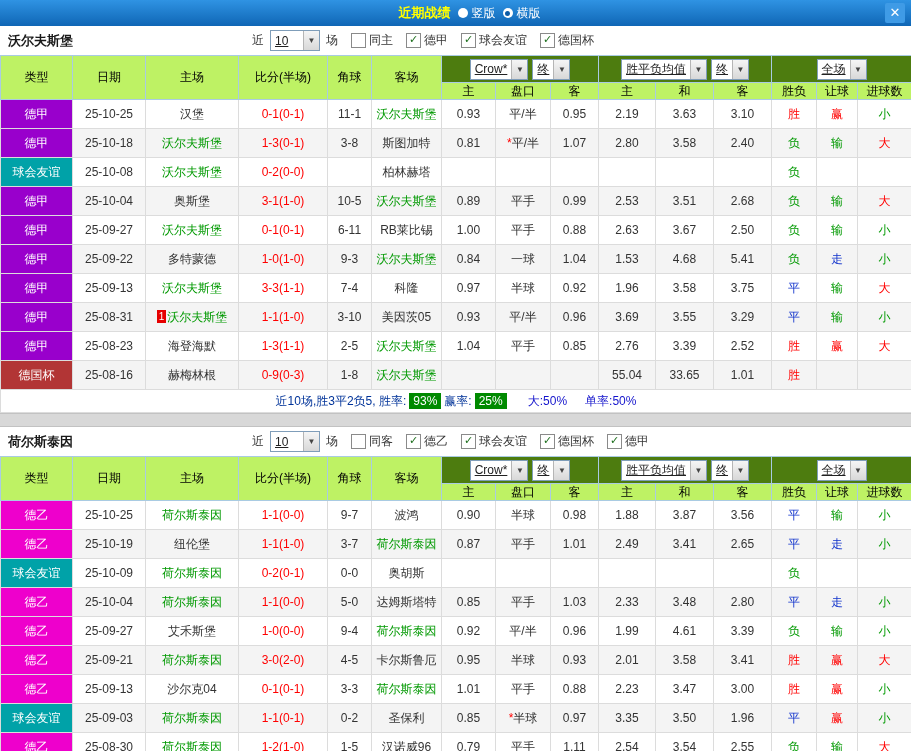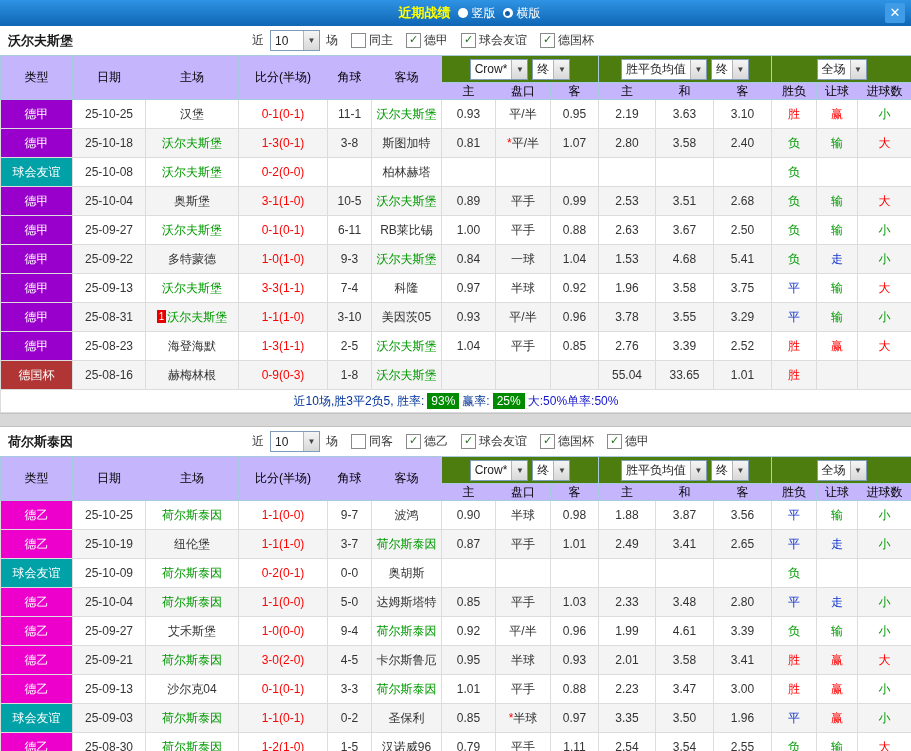--- a/index.html
+++ b/index.html
@@ -21,43 +21,43 @@
   
   .filterbar{height:29px;display:flex;align-items:center;background:#fff;padding-left:8px;}
   .team-name{font-weight:bold;font-size:13px;color:#1a1a1a;width:244px;white-space:nowrap;overflow:hidden;}
   .flt{display:flex;align-items:center;gap:4px;white-space:nowrap;}
   .cb{display:inline-flex;align-items:center;margin-left:9px;cursor:pointer;}
   .cbbox{width:13px;height:13px;border:1px solid #8a8a8a;background:#fff;font-size:11px;line-height:11px;text-align:center;color:#1c6e1c;}
   .cblabel{margin-left:3px;color:#333;}
 
   
   .select{display:inline-flex;align-items:center;border:1px solid #7f9db9;background:#fff;height:19px;cursor:pointer;margin:0 2px;vertical-align:middle;}
-  .sel-val{padding:0 4px;color:#222;white-space:nowrap;}
+  .sel-val{padding:0 4px;color:#222;white-space:nowrap;text-decoration:underline;}
   .sel-btn{width:15px;align-self:stretch;background:linear-gradient(#f5f5f5,#d8d8d8);border-left:1px solid #b5b5b5;font-size:8px;color:#444;display:flex;align-items:center;justify-content:center;}
   .select.narrow .sel-val{min-width:24px;}
 
   
   table.grid{width:911px;border-collapse:collapse;table-layout:fixed;font-size:12px;}
   .grid th,.grid td{border:1px solid #dcdcdc;text-align:center;padding:0;overflow:hidden;white-space:nowrap;}
-  .grid thead th{background:#c4b5fd;color:#000;font-weight:normal;border-color:#a9cbe2;}
+  .grid thead th{background:#bef264;color:#000;font-weight:normal;border-color:#a9cbe2;}
   .grid thead tr.h1 th{height:26px;}
   .grid thead tr.h2 th{height:16px;line-height:16px;}
   .grid thead th.ddcell{background:#4d7c0f;}
   .grid tbody td{height:28px;line-height:28px;background:#fff;}
   .grid tbody tr.alt td{background:#f4f4f4;}
   .grid td.type{color:#fff;}
   .grid td.score{color:#ff0000;}
   .grid td.team.self{color:#009900;}
   .grid td.odds{color:#333;}
   .badge{display:inline-block;background:#e60000;color:#fff;font-size:10px;line-height:13px;height:13px;padding:0 2px;margin-right:1px;vertical-align:1px;}
   .star{color:#ff0000;}
   td.summary{height:22px;line-height:22px;background:#fff;border-color:#dcdcdc;}
   .sum-pre{color:#003399;}
   .sum-badge{background:#008a00;color:#fff;padding:1px 4px;margin:0 3px;}
-  .sum-blue{color:#1414cc;margin-left:0;}
+  .sum-blue{color:#1414cc;margin-left:18px;}
 
   .section-gap{height:12px;background:#d8d8d8;border-top:1px solid #c2c2c2;border-bottom:1px solid #c2c2c2;}
 </style>
 </head>
 <body>
 
 <div class="window">
   <div class="titlebar">
     <div class="tb-center">
       <span class="tb-title">近期战绩</span>
@@ -281,21 +281,21 @@
             <tr class="alt">
               <td class="type" style="background:#9900cc">德甲</td>
               <td>25-08-31</td>
               <td class="team self"><span class="badge">1</span>沃尔夫斯堡</td>
               <td class="score">1-1(1-0)</td>
               <td>3-10</td>
               <td class="team">美因茨05</td>
               <td class="odds">0.93</td>
               <td class="odds">平/半</td>
               <td class="odds">0.96</td>
-              <td class="odds">3.78</td>
+              <td class="odds">3.69</td>
               <td class="odds">3.55</td>
               <td class="odds">3.29</td>
               <td style="color:#1133cc">平</td>
               <td style="color:#009900">输</td>
               <td style="color:#009900">小</td>
             </tr>
             <tr class="">
               <td class="type" style="background:#9900cc">德甲</td>
               <td>25-08-23</td>
               <td class="team">海登海默</td>

